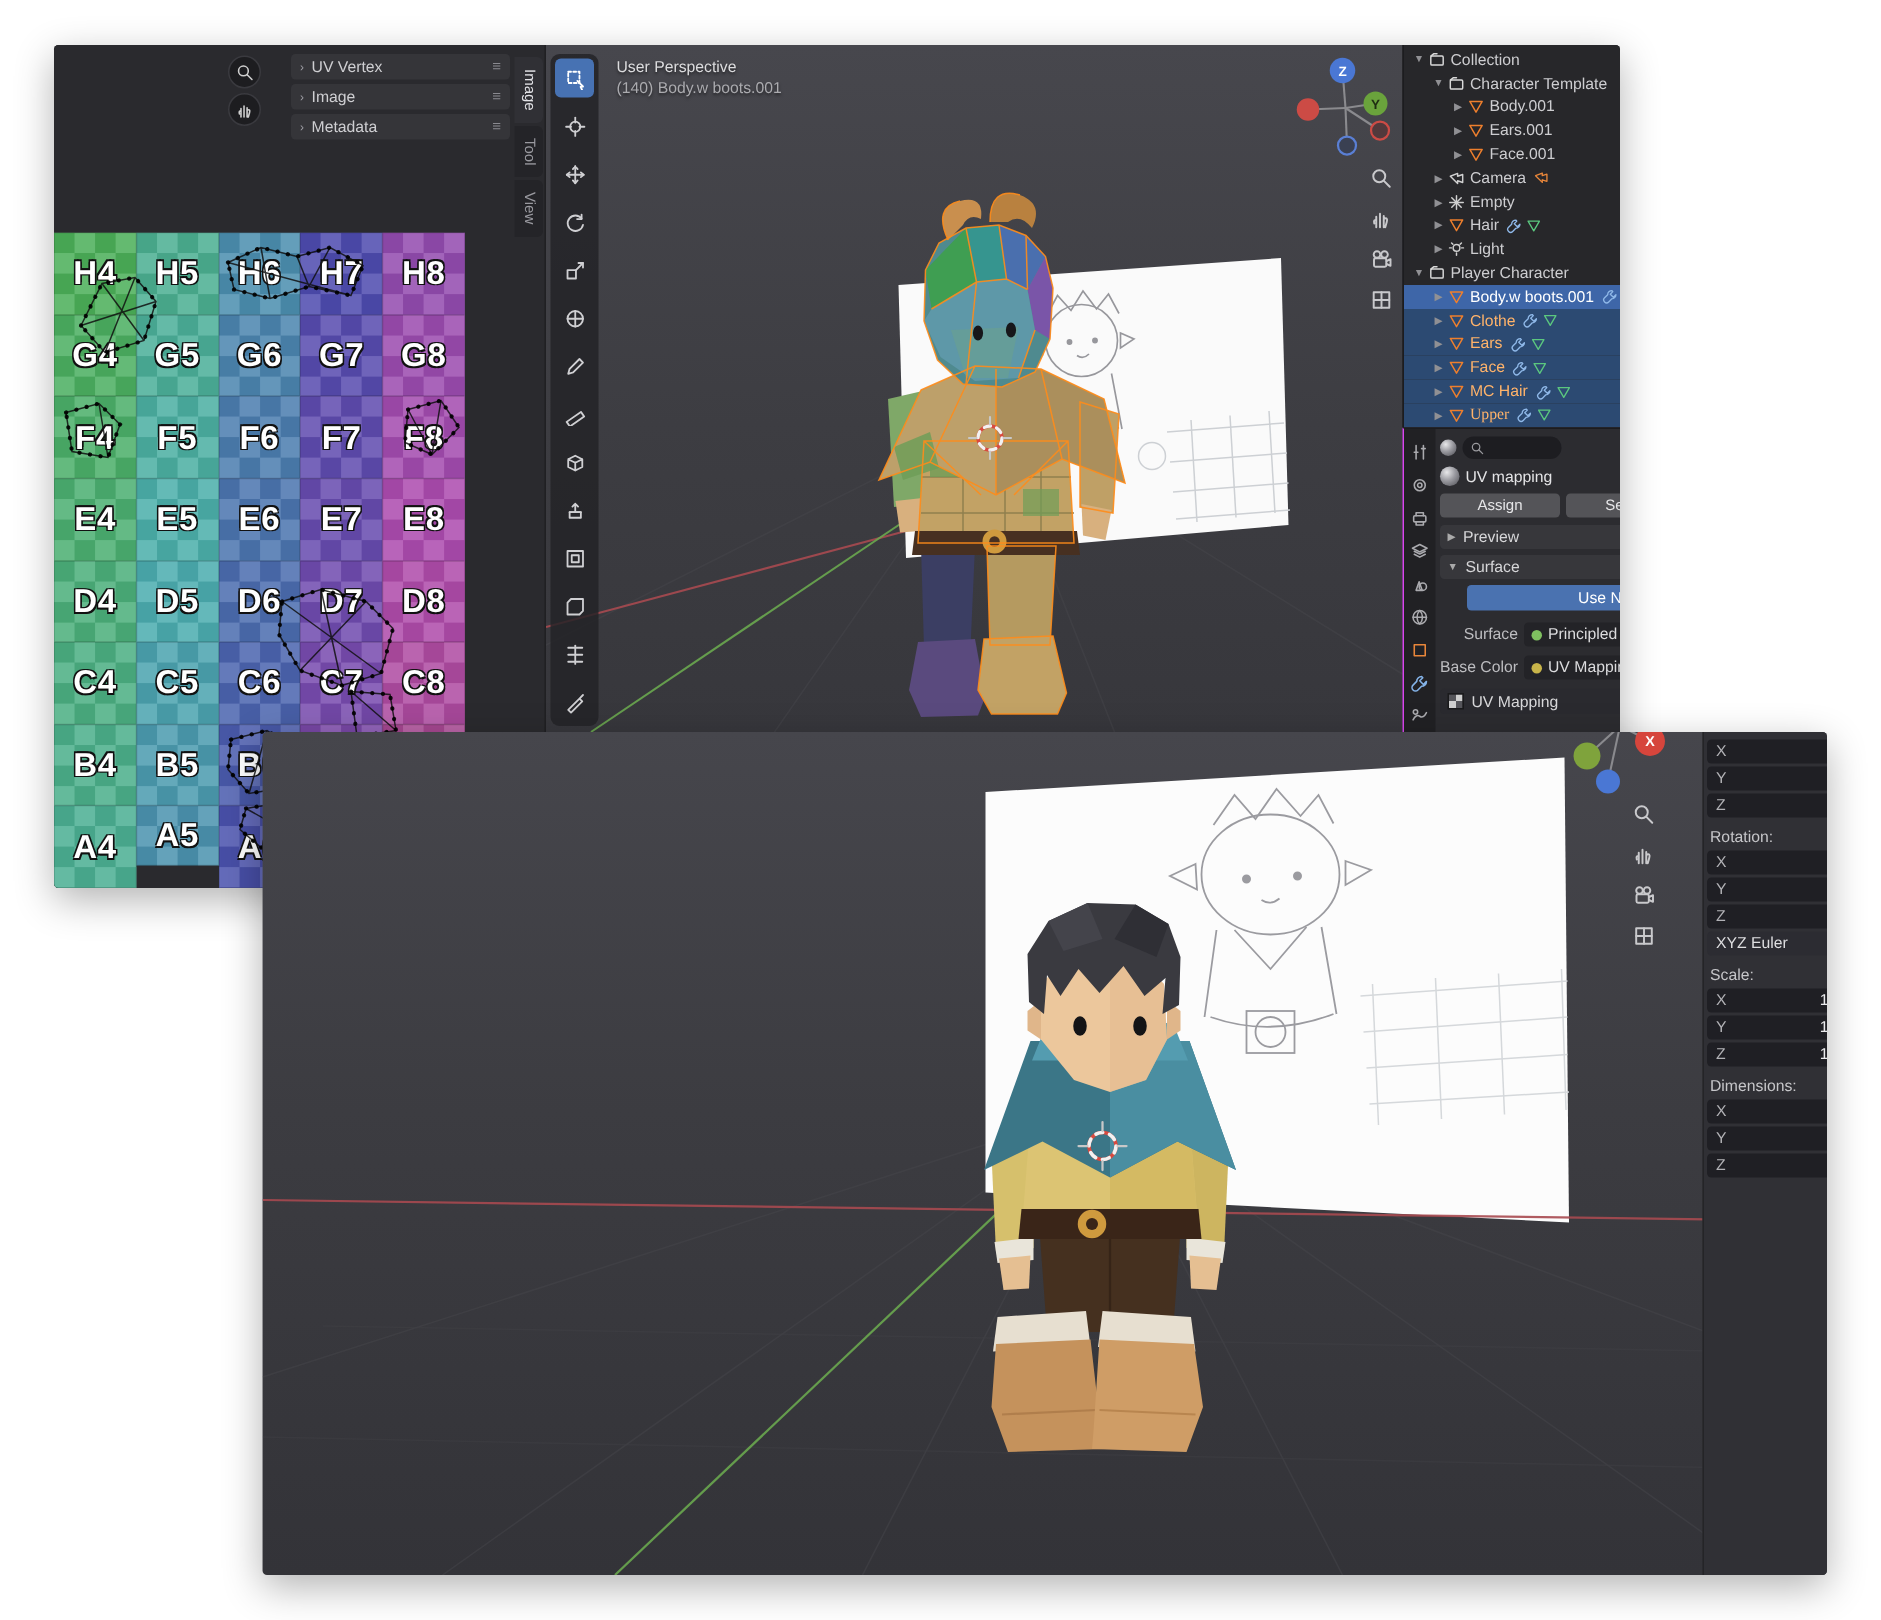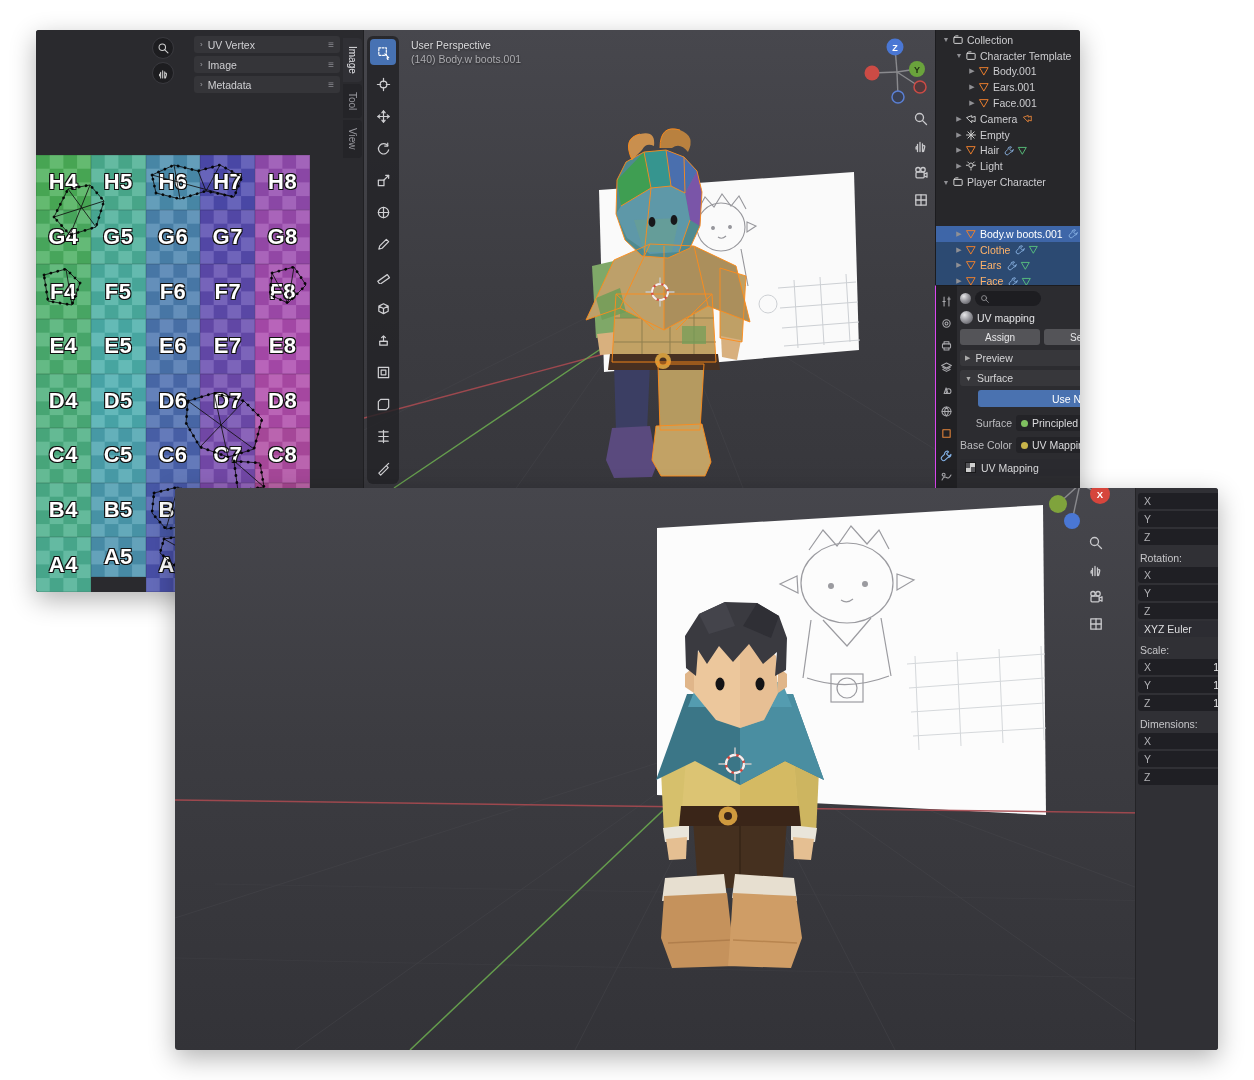--- a/index.html
+++ b/index.html
@@ -601,21 +601,21 @@
         <div class="ol-row" style="padding-left: 5px;">
           <span class="ol-arrow">▼</span>
           <span class="ol-icon">
             <svg viewBox="0 0 16 16" width="12" height="12" style="display:block" fill="none" stroke="#d9d9d9" stroke-width="1.3" stroke-linecap="round" stroke-linejoin="round">
               <rect x="2.5" y="4.5" width="11" height="8" rx="1"></rect>
               <path d="M2.5 4.5 L5 2.5 H8"></path>
             </svg>
           </span>
           <span class="ol-label">Player Character</span>
         </div>
-        <div class="ol-row active" style="padding-left: 18px; margin-top: 36px;">
+        <div class="ol-row active" style="padding-left: 18px;">
           <span class="ol-arrow">▶</span>
           <span class="ol-icon">
             <svg viewBox="0 0 16 16" width="12" height="12" style="display:block" fill="none" stroke="#ee7f2d" stroke-width="1.3" stroke-linecap="round" stroke-linejoin="round">
               <path d="M2.5 3.5 H13.5 L8 13 Z"></path>
             </svg>
           </span>
           <span class="ol-label">Body.w boots.001</span>
           <span class="ol-badges">
             <span>
               <svg viewBox="0 0 16 16" width="11" height="11" style="display:block" fill="none" stroke="#8fb8e8" stroke-width="1.3" stroke-linecap="round" stroke-linejoin="round">

